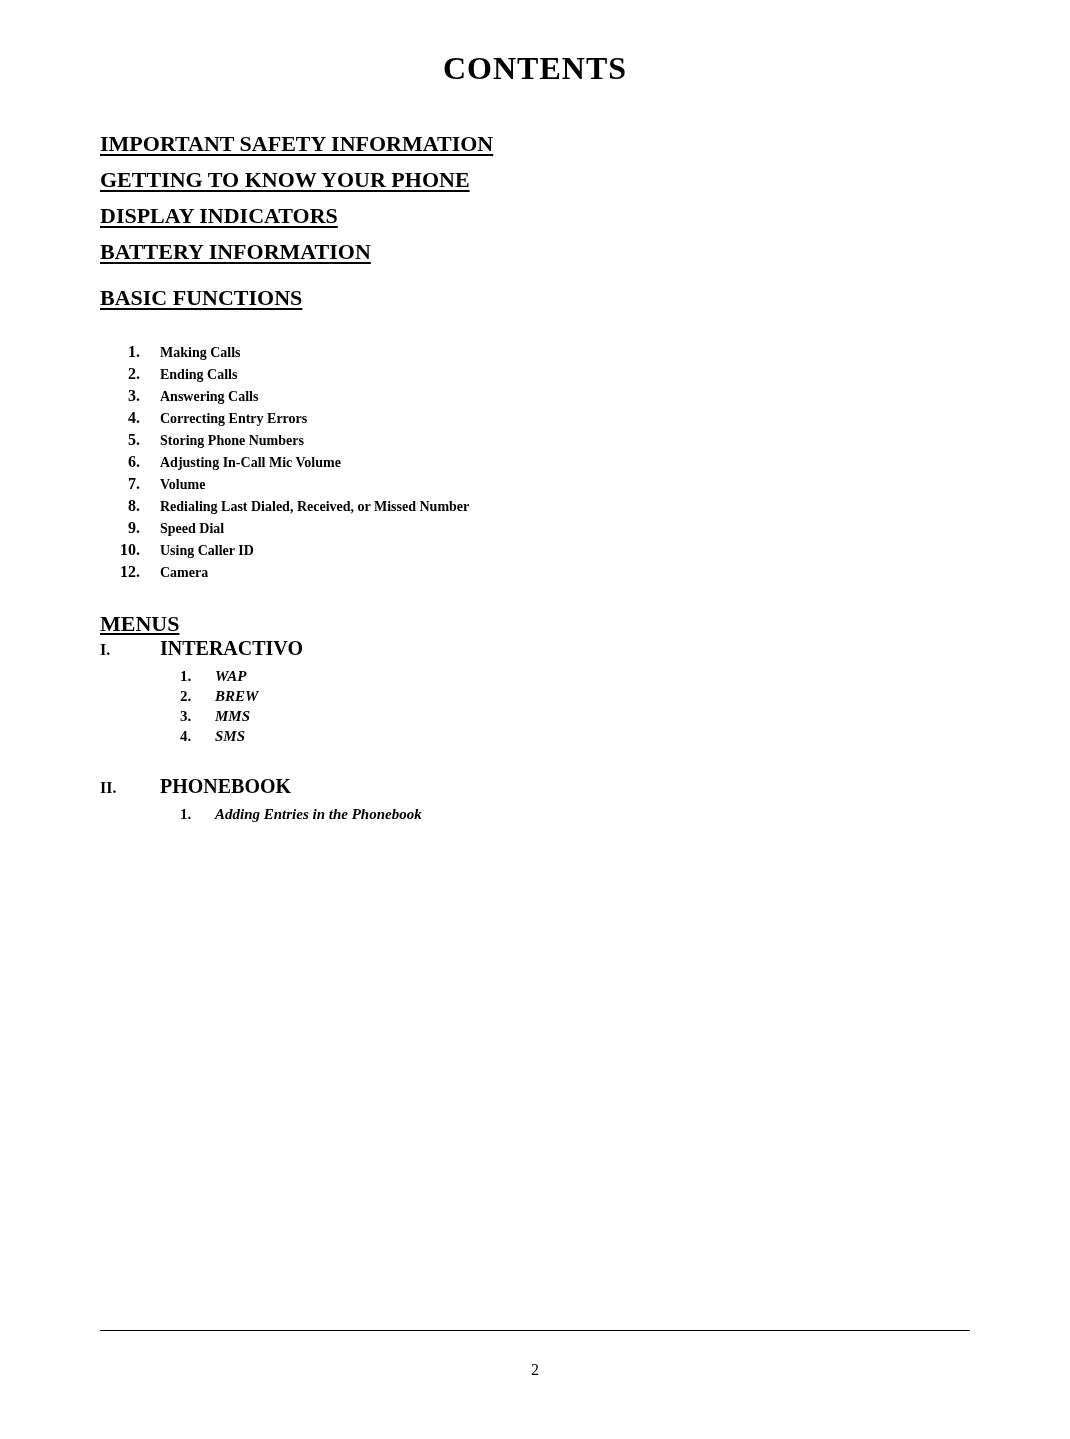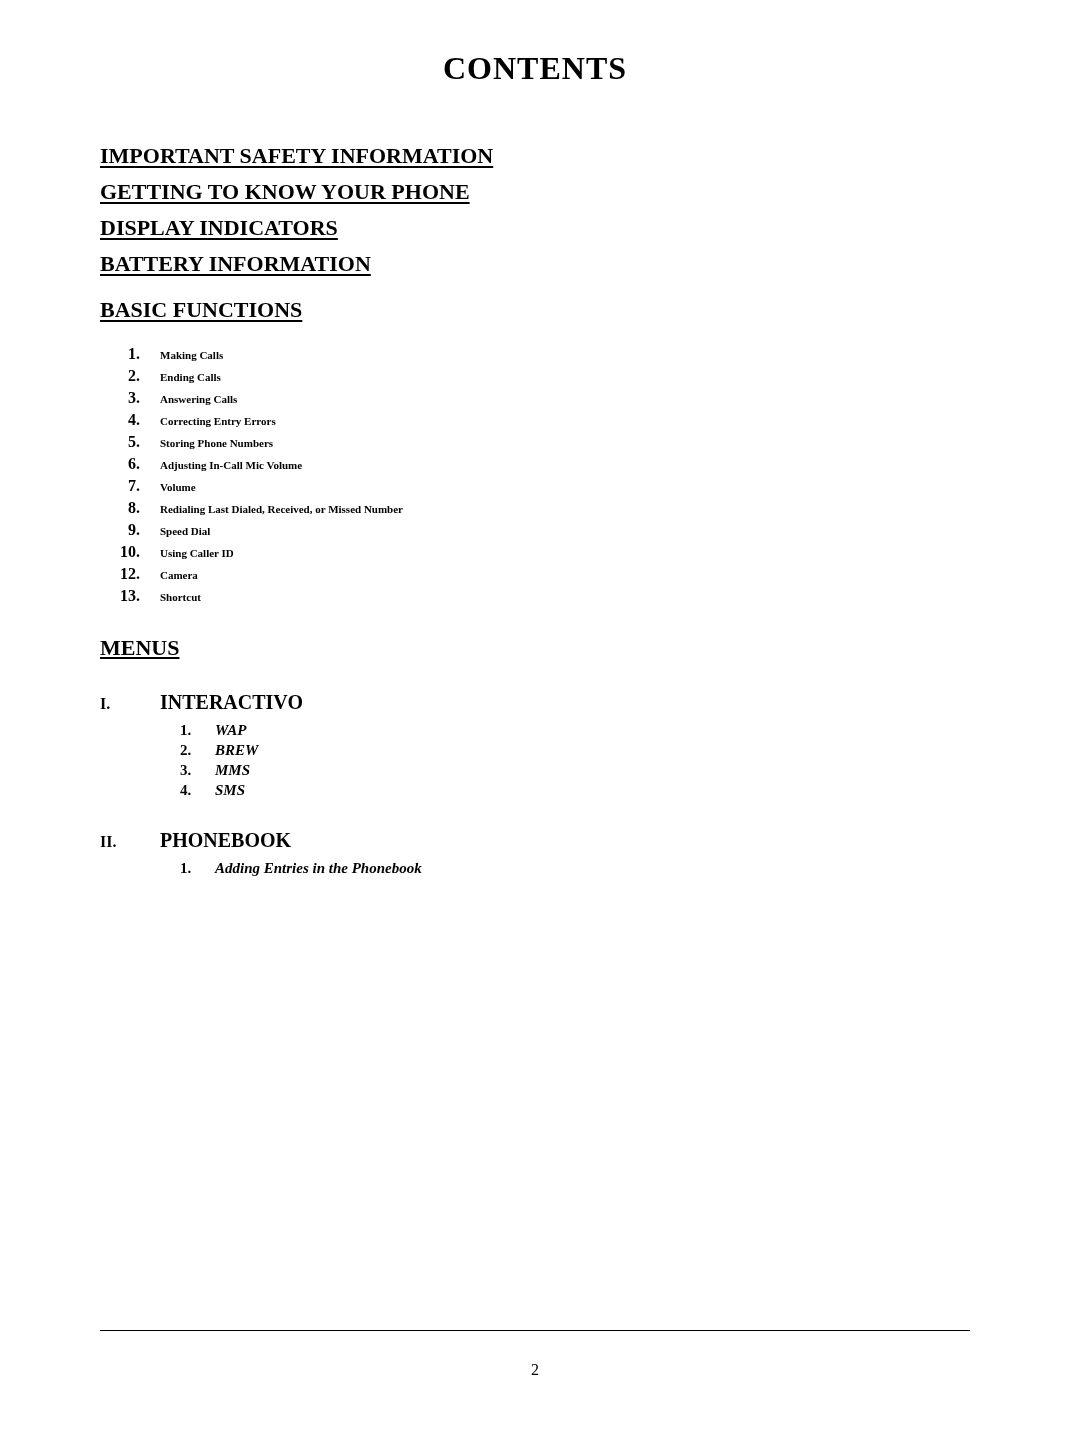--- a/index.html
+++ b/index.html
@@ -24,21 +24,21 @@
       font-size: 32px;
       font-weight: bold;
       text-align: center;
       margin-bottom: 40px;
       letter-spacing: 1px;
     }
 
     .section-heading {
       font-size: 22px;
       font-weight: bold;
-      margin-bottom: 22px;
+      margin-bottom: 32px;
       text-decoration: underline;
       text-underline-offset: 3px;
       align-self: flex-start;
     }
 
     .section-block {
       width: 100%;
       margin-bottom: 10px;
     }
 
@@ -65,33 +65,32 @@
     .numbered-list li .num {
       min-width: 60px;
       text-align: right;
       padding-right: 20px;
       font-weight: bold;
       font-size: 16px;
     }
 
     .numbered-list li .item-text {
       font-weight: bold;
-      font-size: 11px;
+      font-size: 14px;
     }
 
     .menus-section {
       width: 100%;
       margin-top: 10px;
     }
 
     .menus-heading {
       font-size: 22px;
       font-weight: bold;
       text-decoration: underline;
-      margin-bottom: 30px;
     }
 
     .menu-group {
       width: 100%;
       margin-bottom: 30px;
     }
 
     .menu-group-header {
       display: flex;
       flex-direction: row;
@@ -147,21 +146,21 @@
 
     .full-width {
       width: 100%;
     }
   </style>
 </head>
 <body>
 
 <div class="page-title full-width" style="text-align:center;">CONTENTS</div>
 
-<div class="full-width" style="margin-top: 16px;">
+<div class="full-width" style="margin-top: 4px;">
   <div class="section-block">
     <div class="section-heading">IMPORTANT SAFETY INFORMATION</div>
   </div>
   <div class="section-block">
     <div class="section-heading">GETTING TO KNOW YOUR PHONE</div>
   </div>
   <div class="section-block">
     <div class="section-heading">DISPLAY INDICATORS</div>
   </div>
   <div class="section-block">
@@ -208,24 +207,20 @@
       <span class="num">9.</span>
       <span class="item-text">Speed Dial</span>
     </li>
     <li>
       <span class="num">10.</span>
       <span class="item-text">Using Caller ID</span>
     </li>
     <li>
       <span class="num">12.</span>
       <span class="item-text">Camera</span>
-    </li>
-    <li>
-      <span class="num">13.</span>
-      <span class="item-text">Shortcut</span>
     </li>
   </ul>
 </div>
 
 <div class="full-width menus-section">
   <div class="menus-heading">MENUS</div>
 
   <div class="menu-group">
     <div class="menu-group-header">
       <span class="roman-num">I.</span>

